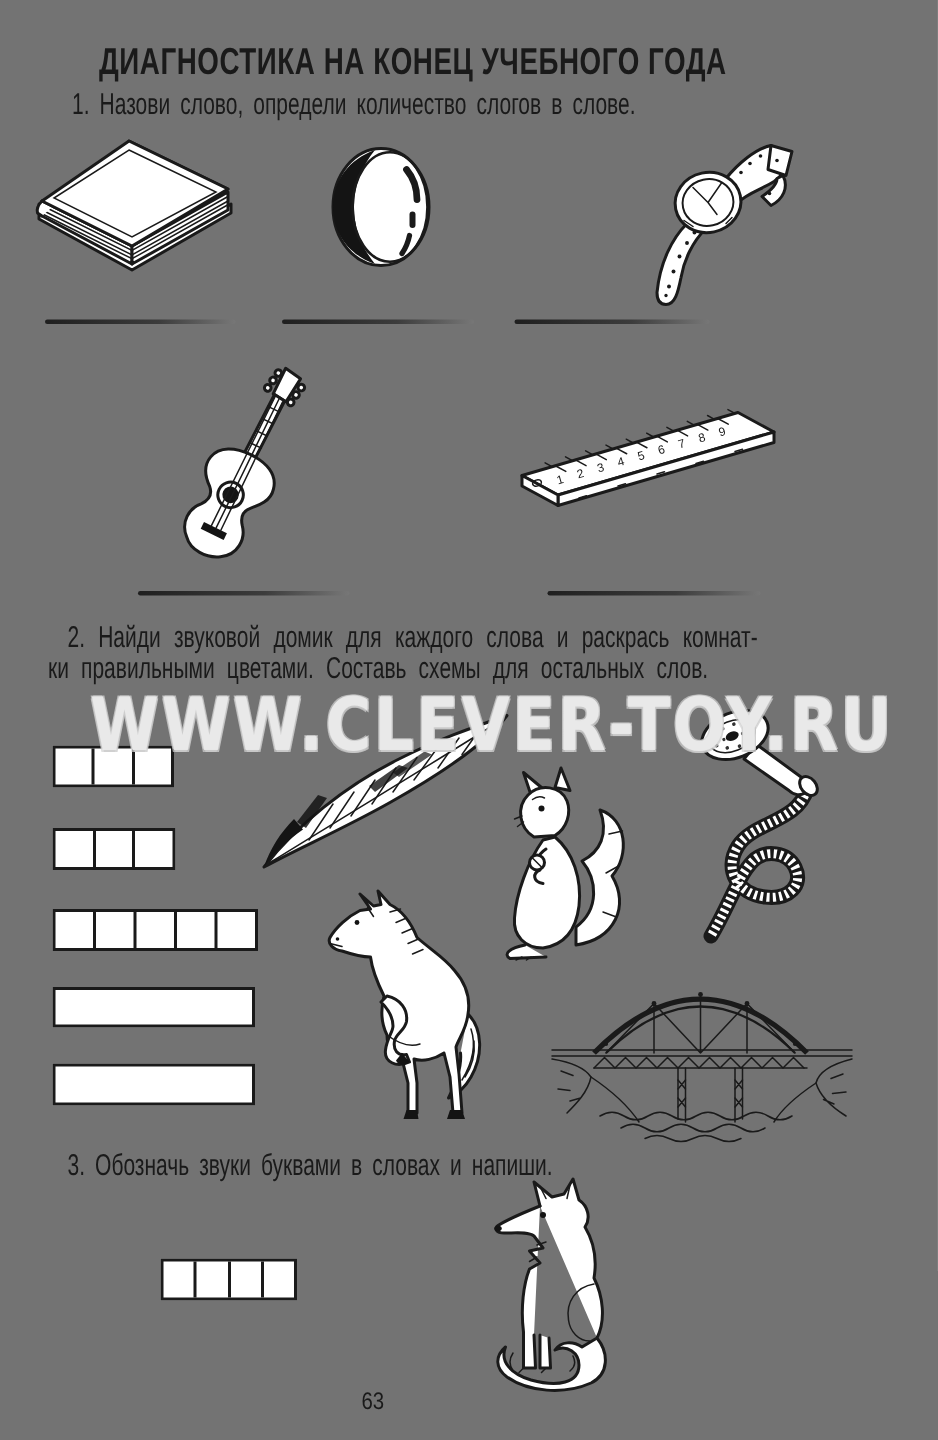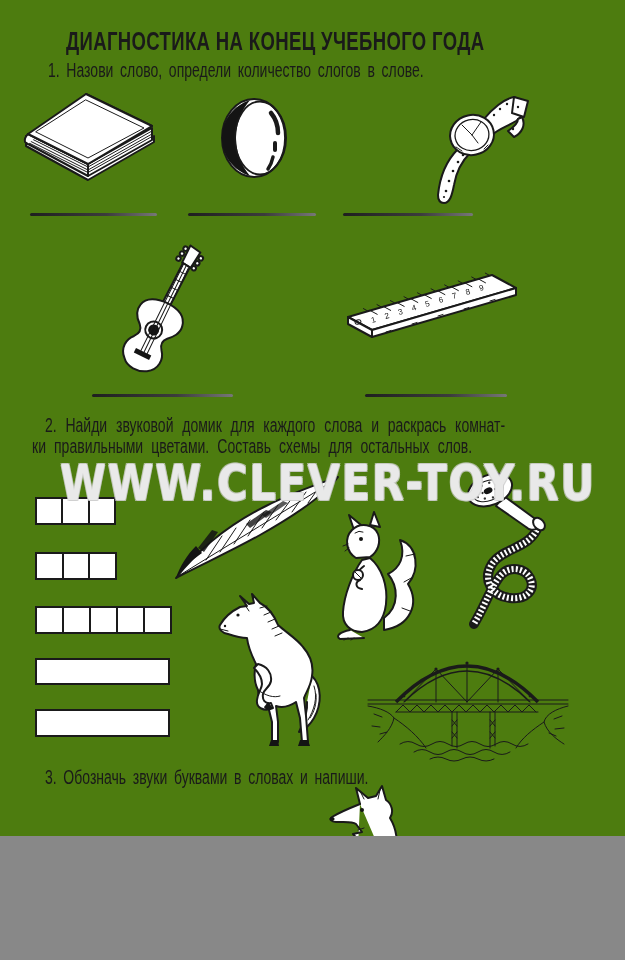--- a/index.html
+++ b/index.html
@@ -1,16 +1,16 @@
 <!DOCTYPE html>
 <html><head>
 <meta charset="utf-8">
 <style>
   html,body{margin:0;padding:0;background:#888;}
-  .page{position:relative;width:625px;height:836px;background:#4d7c0f;margin:0 auto;
+  .page{position:relative;width:625px;height:960px;background:#737373;margin:0 auto;
         font-family:"Liberation Sans",sans-serif;color:#1a1a1a;overflow:hidden;}
   .t{position:absolute;white-space:nowrap;transform-origin:left top;}
   #title{left:66px;top:27px;font-size:25px;font-weight:bold;transform:scaleX(0.74);letter-spacing:0.5px;}
   .task-text{font-size:20px;transform:scaleX(0.70);word-spacing:4px;}
   #task1-text{left:48px;top:59px;}
   #task2-line1{left:45px;top:414px;word-spacing:7px;}
   #task2-line2{left:32px;top:435px;word-spacing:6px;}
   #task3-text{left:45px;top:766px;}
   #page-number{left:241px;top:926px;font-size:16px;transform:scaleX(0.85);}
   #watermark{left:60px;top:455px;font-size:49px;font-weight:bold;

